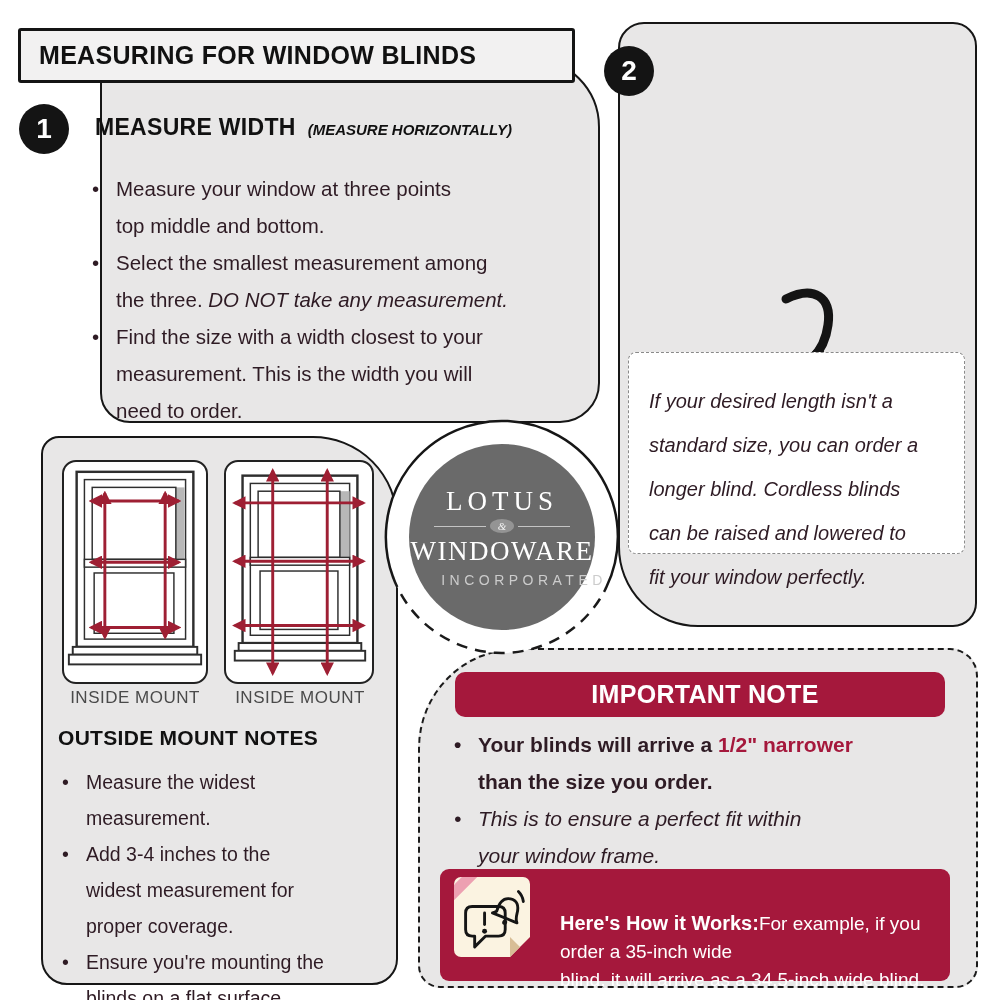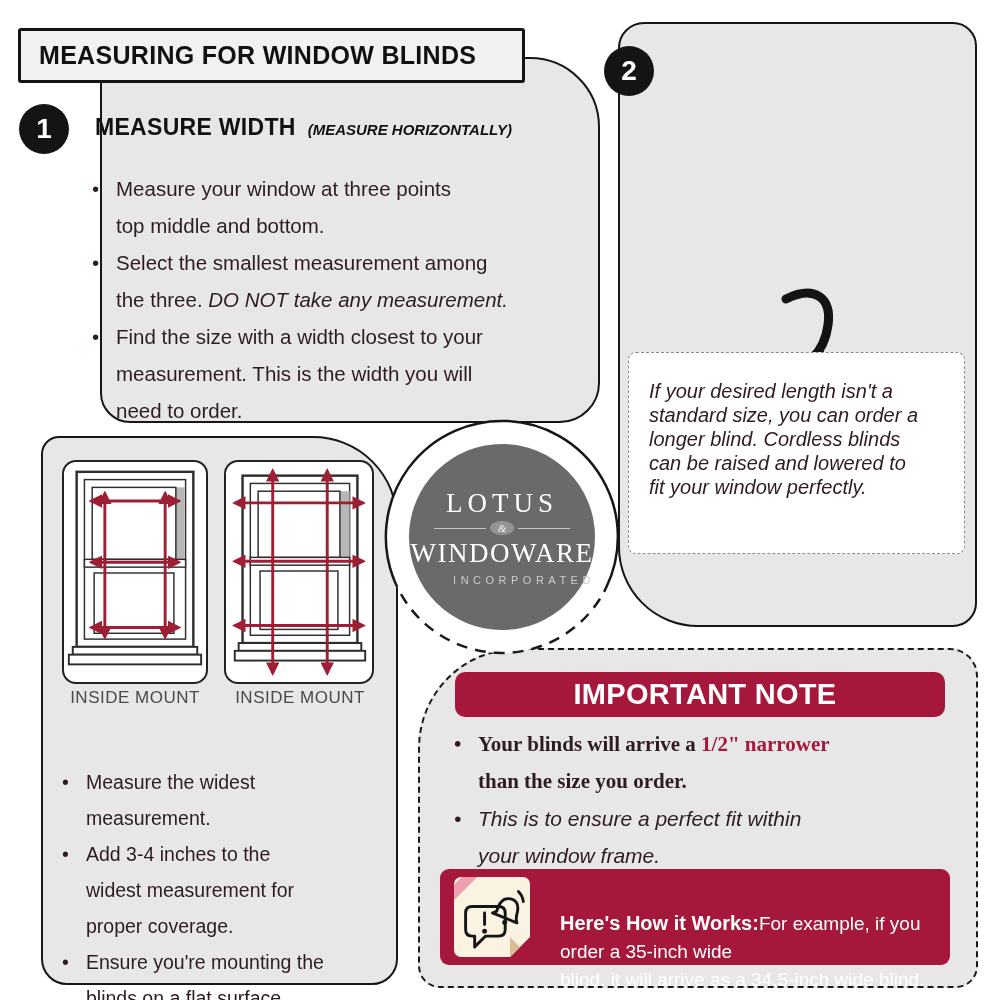--- a/index.html
+++ b/index.html
@@ -17,24 +17,24 @@
   
   .ring{position:absolute;left:377px;top:412px;width:250px;height:250px;}
   .logo-circle{position:absolute;left:409px;top:444px;width:186px;height:186px;border-radius:50%;
     background:#6A6A6A;display:flex;flex-direction:column;align-items:center;justify-content:center;color:#fff;}
   .logo-line1{font-family:"Liberation Serif","DejaVu Serif",serif;font-size:27px;letter-spacing:5px;}
   .logo-divider{display:flex;align-items:center;gap:4px;margin:2px 0 3px 0;}
   .logo-divider .rule{width:52px;height:1px;background:#c4c4c4;}
   .logo-amp{width:24px;height:14px;border-radius:50%;background:#949494;color:#f3f3f3;
     font-family:"Liberation Serif",serif;font-style:italic;font-size:11px;line-height:14px;text-align:center;}
   .logo-line2{font-family:"Liberation Serif","DejaVu Serif",serif;font-size:27px;letter-spacing:1.5px;}
-  .logo-line3{font-size:11px;letter-spacing:4.5px;color:#cccccc;margin-top:5px;margin-left:44px;}
-
-  
-  .title-box{position:absolute;left:18px;top:28px;width:507px;height:55px;background:#F2F1F1;
+  .logo-line3{font-size:14px;letter-spacing:4.5px;color:#cccccc;margin-top:5px;margin-left:44px;}
+
+  
+  .title-box{position:absolute;left:18px;top:28px;width:557px;height:55px;background:#F2F1F1;
     border:3px solid #141414;border-radius:3px;display:flex;align-items:center;padding-left:18px;
     font-size:25px;font-weight:bold;letter-spacing:.3px;}
 
   
   .badge{position:absolute;width:50px;height:50px;border-radius:50%;background:#141414;color:#fff;
     display:flex;align-items:center;justify-content:center;font-size:28px;font-weight:bold;}
   .badge-1{left:19px;top:104px;}
   .badge-2{left:604px;top:46px;}
 
   
@@ -46,44 +46,44 @@
 
   
   ul.blist{list-style:none;margin:0;padding:0;position:absolute;color:var(--ink,#2E1B24);}
   ul.blist li{position:relative;padding-left:28px;white-space:pre-line;}
   ul.blist li::before{content:"\2022";position:absolute;left:4px;top:0;}
   .list-width{left:88px;top:170px;width:486px;font-size:20.5px;line-height:37px;}
   .list-length{left:652px;top:138px;width:310px;font-size:20.5px;line-height:37px;}
   .list-outside{left:58px;top:764px;width:336px;font-size:19.5px;line-height:36px;}
   .list-important{left:450px;top:726px;width:500px;font-size:21px;line-height:37px;}
   .it{font-style:italic;}
-  .bold{font-weight:bold;font-family:Liberation Serif, serif;}
+  .bold{font-weight:bold;}
   .hl{color:var(--accent,#A5183C);font-weight:bold;}
 
   
   .length-note{position:absolute;left:628px;top:352px;width:337px;height:202px;background:#fff;
     border:1.5px dashed #8a8a8a;border-radius:8px;padding:26px 20px;font-size:20px;font-style:italic;
-    line-height:24px;color:var(--ink,#2E1B24);white-space:pre-line;}
+    line-height:44px;color:var(--ink,#2E1B24);white-space:pre-line;}
 
   .arrow-curve{position:absolute;left:778px;top:283px;}
 
   
   .wcard{position:absolute;background:#fff;border:2px solid #222;border-radius:14px;}
   .wcard-inside{left:62px;top:460px;width:146px;height:224px;}
   .wcard-outside{left:224px;top:460px;width:150px;height:224px;}
   .wlabel{position:absolute;width:160px;text-align:center;font-size:17px;letter-spacing:.5px;color:#4a4a4a;}
   .wlabel-inside{left:55px;top:688px;}
   .wlabel-outside{left:220px;top:688px;}
   .notes-heading{position:absolute;left:58px;top:726px;font-size:21px;font-weight:bold;letter-spacing:.3px;}
 
   
   .imp-header{position:absolute;left:455px;top:672px;width:490px;height:45px;background:var(--accent,#A5183C);
     border-radius:10px;color:#fff;display:flex;align-items:center;justify-content:center;
-    font-size:29px;font-weight:bold;letter-spacing:.3px;padding-left:10px;}
-  .how-box{position:absolute;left:440px;top:869px;width:510px;height:96px;background:var(--accent,#A5183C);
+    font-size:25px;font-weight:bold;letter-spacing:.3px;padding-left:10px;}
+  .how-box{position:absolute;left:440px;top:869px;width:510px;height:112px;background:var(--accent,#A5183C);
     border-radius:9px;color:#fff;}
   .how-text{position:absolute;left:120px;top:12px;width:382px;font-size:19px;line-height:28px;white-space:pre-line;}
   .how-title{font-weight:bold;font-size:20px;}
   .note-icon{position:absolute;left:14px;top:8px;width:76px;height:80px;background:#FBF3E1;border-radius:7px;
     clip-path:polygon(0 0,100% 0,100% calc(100% - 20px),calc(100% - 20px) 100%,0 100%);}
   .note-fold{position:absolute;right:0;bottom:0;width:0;height:0;
     border-left:20px solid #D8BE96;border-top:20px solid transparent;}
   .note-tape{position:absolute;left:-9px;top:2px;width:34px;height:11px;background:#EDA0B1;transform:rotate(-45deg);}
   .bubble-svg{position:absolute;left:4px;top:8px;}
 </style>
@@ -183,20 +183,21 @@
         <path d="M 9 100 H 141" marker-start="url(#om-ah)" marker-end="url(#om-ah)"></path>
         <path d="M 9 166 H 141" marker-start="url(#om-ah)" marker-end="url(#om-ah)"></path>
         <path d="M 48 7 V 215" marker-start="url(#om-ah)" marker-end="url(#om-ah)"></path>
         <path d="M 104 7 V 215" marker-start="url(#om-ah)" marker-end="url(#om-ah)"></path>
       </g>
     </svg>
   </div>
   <div class="wlabel wlabel-inside">INSIDE MOUNT</div>
   <div class="wlabel wlabel-outside">INSIDE MOUNT</div>
 
+  <div class="notes-heading">OUTSIDE MOUNT NOTES</div>
   <ul class="blist list-outside">
     <li>Measure the widest
 measurement.</li>
     <li>Add 3-4 inches to the
 widest measurement for
 proper coverage.</li>
     <li>Ensure you're mounting the
 blinds on a flat surface.</li>
   </ul>
 

